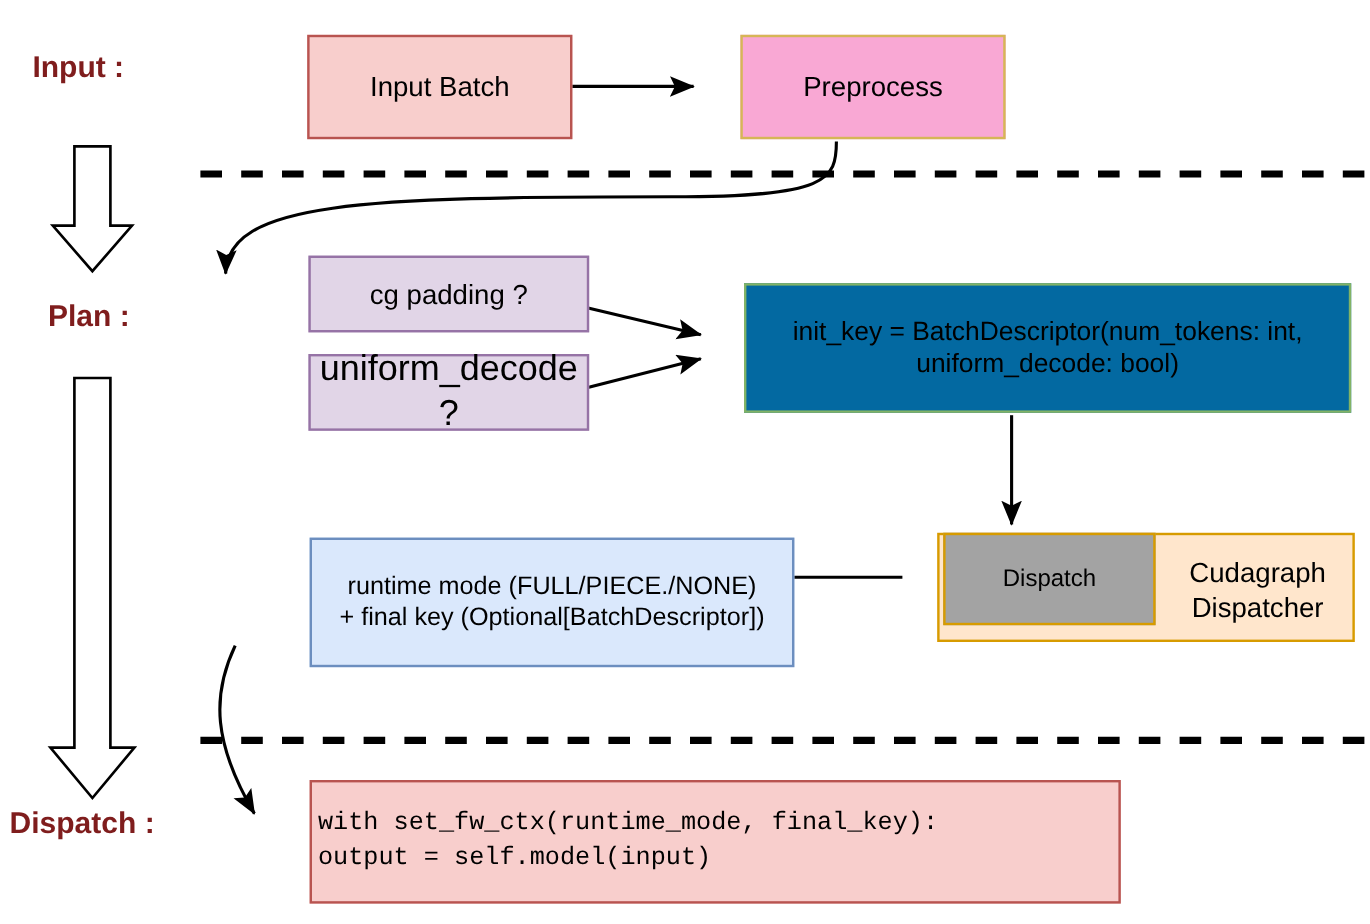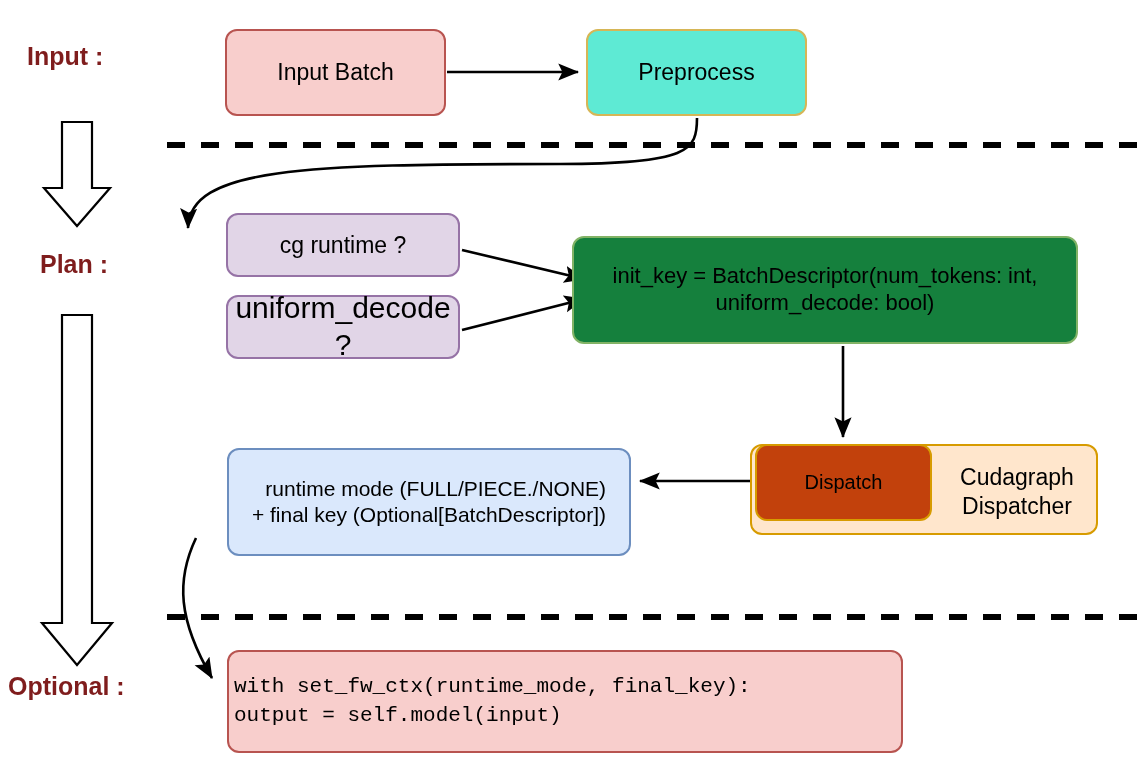--- a/index.html
+++ b/index.html
@@ -29,82 +29,82 @@
   }
   .node {
     position: absolute;
     box-sizing: border-box;
     display: flex;
     align-items: center;
     justify-content: center;
     text-align: center;
     border-style: solid;
     border-width: 2px;
-    border-radius: 12px;
+    border-radius: 0;
     color: #000000;
     line-height: 1.22;
     white-space: pre-line;
+    margin-left: 31px;
   }
   .stage-label {
     position: absolute;
     font-weight: bold;
     font-size: 25px;
     color: #7f1d1d;
     white-space: nowrap;
   }
 
   
   #node-input-batch {
     left: 225px; top: 29px; width: 221px; height: 87px;
     background: #f8cecc; border-color: #b85450;
     font-size: 23px;
   }
   #node-preprocess {
     left: 586px; top: 29px; width: 221px; height: 87px;
-    background: #5eead4; border-color: #d6b656;
+    background: #f9a8d4; border-color: #d6b656;
     font-size: 23px;
   }
   #node-cg-padding {
     left: 226px; top: 213px; width: 234px; height: 64px;
     background: #e1d5e7; border-color: #9673a6;
     font-size: 23px;
   }
   #node-uniform-decode {
     left: 226px; top: 295px; width: 234px; height: 64px;
     background: #e1d5e7; border-color: #9673a6;
     font-size: 30px;
   }
   #node-init-key {
-    left: 572px; top: 236px; width: 506px; height: 108px;
-    background: #15803d; border-color: #82b366;
+    left: 589px; top: 236px; width: 506px; height: 108px;
+    background: #0369a1; border-color: #82b366;
     font-size: 22px;
   }
   #node-runtime-mode {
     left: 227px; top: 448px; width: 404px; height: 108px;
     background: #dae8fc; border-color: #6c8ebf;
     font-size: 21px;
-    text-align: right;
   }
   #node-cudagraph-dispatcher {
     left: 750px; top: 444px; width: 348px; height: 91px;
     background: #ffe6cc; border-color: #d79b00;
     font-size: 23px;
     display: block;
     padding: 0;
   }
   #node-cudagraph-dispatcher .cgd-label {
     position: absolute;
     left: 190px; top: 17px; width: 150px;
     text-align: center;
     line-height: 1.25;
     white-space: pre-line;
   }
   #node-dispatch {
     left: 755px; top: 444px; width: 177px; height: 77px;
-    background: #c2410c; border-color: #d79b00;
+    background: #a3a3a3; border-color: #d79b00;
     font-size: 20px;
     z-index: 3;
   }
   #node-code {
     left: 227px; top: 650px; width: 676px; height: 103px;
     background: #f8cecc; border-color: #b85450;
     font-family: "Liberation Mono", "DejaVu Sans Mono", monospace;
     font-size: 21px;
     justify-content: flex-start;
     text-align: left;
@@ -154,27 +154,27 @@
 
     <line x1="752" y1="481" x2="640" y2="481" stroke="#000000" stroke-width="2.6" marker-end="url(#arrowhead)"></line>
 
     <path d="M196,538 C176,580 178,620 212,678" fill="none" stroke="#000000" stroke-width="2.6" marker-end="url(#arrowhead)"></path>
   </svg>
 
   <div class="stage-label" id="label-input">Input :</div>
 
   <div class="stage-label" id="label-plan">Plan :</div>
 
-  <div class="stage-label" id="label-execute">Optional :</div>
+  <div class="stage-label" id="label-execute">Dispatch :</div>
 
   <div class="node" id="node-input-batch">Input Batch</div>
 
   <div class="node" id="node-preprocess">Preprocess</div>
 
-  <div class="node" id="node-cg-padding">cg runtime ?</div>
+  <div class="node" id="node-cg-padding">cg padding ?</div>
 
   <div class="node" id="node-uniform-decode">uniform_decode ?</div>
 
   <div class="node" id="node-init-key">init_key = BatchDescriptor(num_tokens: int,
 uniform_decode: bool)</div>
 
   <div class="node" id="node-runtime-mode">runtime mode (FULL/PIECE./NONE)
 + final key (Optional[BatchDescriptor])</div>
 
   <div class="node" id="node-cudagraph-dispatcher">

